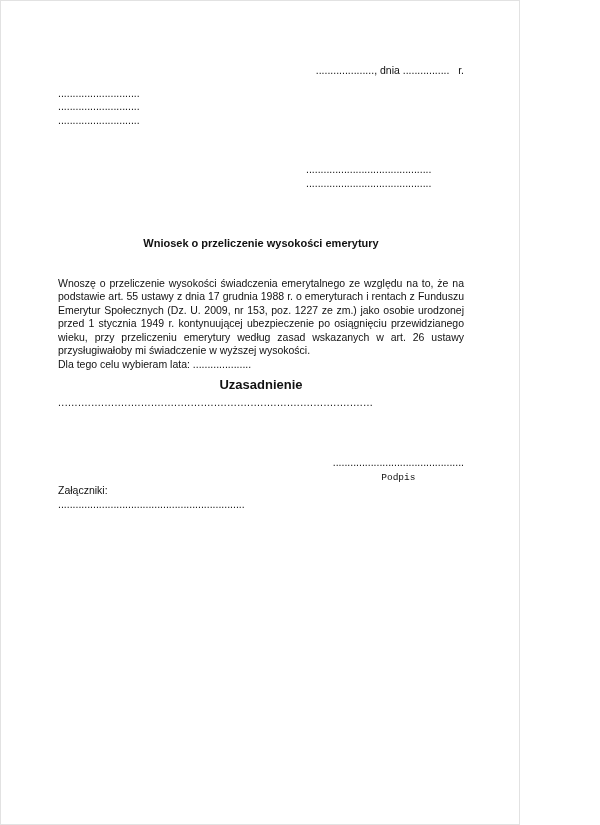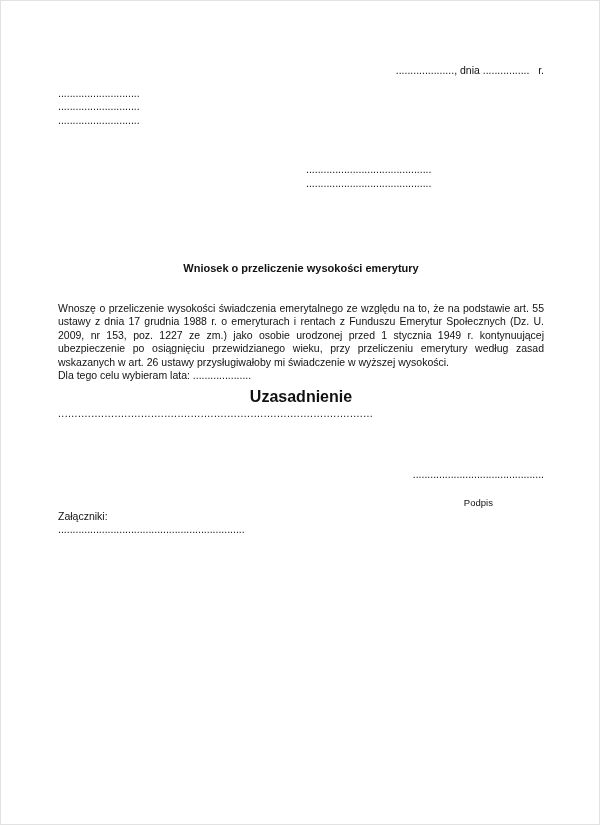--- a/index.html
+++ b/index.html
@@ -2,21 +2,21 @@
 <html><head>
 <meta charset="utf-8">
 <style>
   html, body {
     margin: 0;
     padding: 0;
     background: #ffffff;
   }
   .page {
     position: relative;
-    width: 600px;
+    width: 520px;
     height: 825px;
     background: #ffffff;
     border: 1px solid #e2e2e2;
     box-sizing: border-box;
     font-family: "Liberation Sans", "DejaVu Sans", sans-serif;
     font-size: 10.5px;
     line-height: 13.5px;
     color: #111111;
     overflow: hidden;
   }
@@ -32,42 +32,42 @@
     margin-top: 9px;
   }
   .sender-line, .recipient-line {
     white-space: pre;
   }
   .recipient-block {
     margin-top: 36px;
     margin-left: 248px;
   }
   .doc-title {
-    margin-top: 72px;
+    margin-top: 47px;
     text-align: center;
     font-weight: bold;
     font-size: 11px;
   }
   .para {
     margin-top: 26px;
     text-align: justify;
   }
   .para-2 {
     margin-top: 14px;
     text-align: justify;
   }
   .years-line {
     text-align: left;
     white-space: pre;
   }
   .justification-heading {
     margin-top: 7px;
     text-align: center;
     font-weight: bold;
-    font-size: 16px;
+    font-size: 13px;
   }
   .justification-dots {
     margin-top: 4px;
     text-align: left;
     white-space: pre;
     letter-spacing: 0.4px;
   }
   .signature-block {
     margin-top: 47px;
     display: flex;
@@ -75,21 +75,22 @@
   }
   .signature-inner {
     display: inline-block;
     text-align: center;
   }
   .signature-dots {
     white-space: pre;
   }
   .signature-label {
     font-size: 9.5px;
-    margin-top: 15px;
+    margin-top: 1px;
+    font-family: Liberation Mono, monospace;
   }
   .attachments-block {
   }
   .attachments-dots {
     white-space: pre;
   }
 </style>
 </head>
 <body>
 

